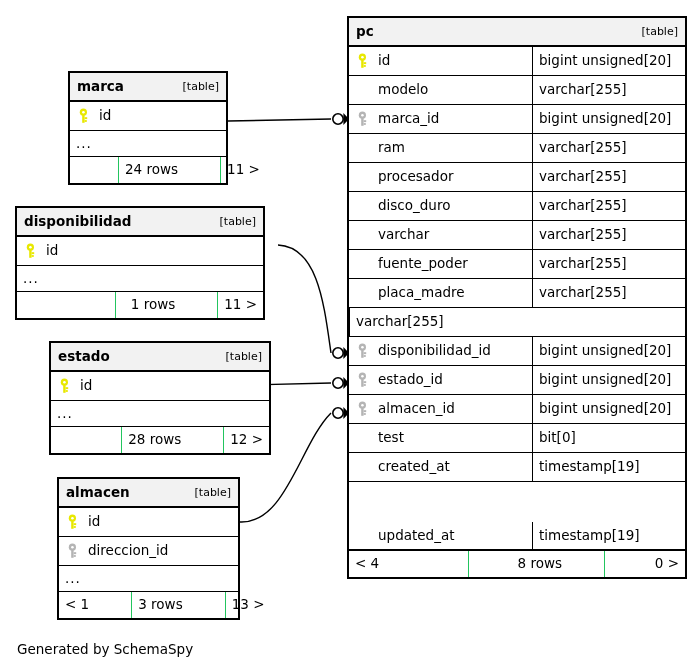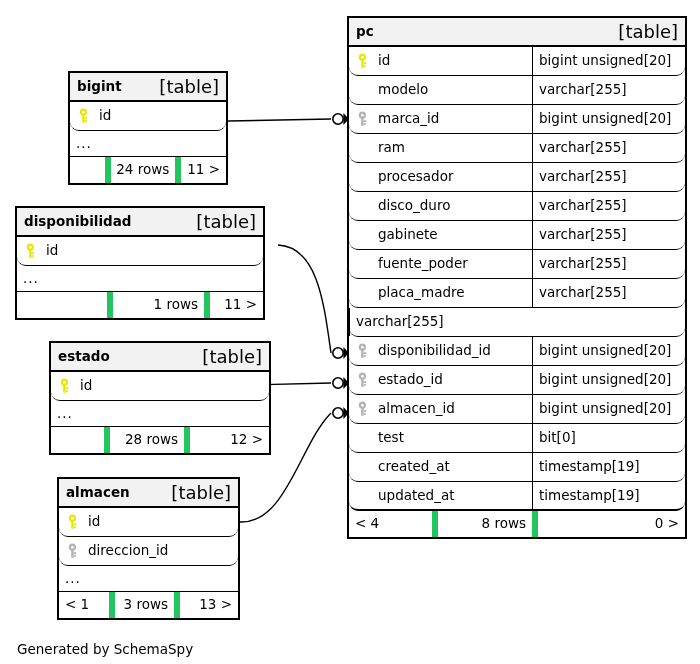--- a/index.html
+++ b/index.html
@@ -48,32 +48,31 @@
     padding: 0 7px;
     box-sizing: border-box;
     height: 29px;
   }
   .tbl-name {
     font-weight: bold;
     font-size: 13.5px;
     white-space: nowrap;
   }
   .tbl-tag {
-    font-size: 18px;
+    font-size: 11px;
     white-space: nowrap;
   }
   .tbl-row {
     display: flex;
     align-items: stretch;
     border-bottom: 1px solid #000000;
     height: 29px;
     box-sizing: border-box;
-    border-radius: 9px;
-  }
-  .tbl-row.thickline { border-bottom-width: 2px; }
+  }
+  .tbl-row.thickline { border-bottom-width: 2px; margin-top: 40px; }
   .cell-name {
     flex: 1 1 auto;
     display: flex;
     align-items: center;
     padding-left: 6px;
     box-sizing: border-box;
     min-width: 0;
     white-space: nowrap;
     overflow: hidden;
   }
@@ -105,21 +104,21 @@
     box-sizing: border-box;
   }
   .foot-cell {
     display: flex;
     align-items: center;
     box-sizing: border-box;
     padding: 0 6px;
     white-space: nowrap;
     font-size: 13.5px;
   }
-  .foot-cell + .foot-cell { border-left: 6px solid #22c55e; }
+  .foot-cell + .foot-cell { border-left: 1px solid #22c55e; margin-left: 36px; }
   .foot-left  { justify-content: flex-start; }
   .foot-right { justify-content: flex-end; }
   
   .key {
     flex: 0 0 auto;
     width: 14px;
     height: 16px;
     margin-right: 7px;
     margin-left: 2px;
     display: inline-block;
@@ -243,21 +242,21 @@
             <span class="key-spacer"></span>
             <span>disco_duro</span>
           </div>
           <div class="cell-type" style="width: 153px;">
             <span>varchar[255]</span>
           </div>
         </div>
         <div class="tbl-row">
           <div class="cell-name">
             <span class="key-spacer"></span>
-            <span>gabinete</span>
+            <span>varchar</span>
           </div>
           <div class="cell-type" style="width: 153px;">
             <span>varchar[255]</span>
           </div>
         </div>
         <div class="tbl-row">
           <div class="cell-name">
             <span class="key-spacer"></span>
             <span>fuente_poder</span>
           </div>
@@ -360,21 +359,21 @@
       </div>
     <div class="tbl-footer">
       <div class="foot-cell foot-left" style="width:83px;">&lt; 4</div>
       <div class="foot-cell foot-right" style="width:100px;">8 rows</div>
       <div class="foot-cell foot-right" style="flex:1 1 auto;">0 &gt;</div>
     </div>
   </div>
 
   <div class="table-box" id="tbl-marca" style="left:68px; top:67px; width:160px;">
     <div class="tbl-header">
-      <span class="tbl-name">bigint</span>
+      <span class="tbl-name">marca</span>
       <span class="tbl-tag">[table]</span>
     </div>
     <div id="marca-rows">
         <div class="tbl-row">
           <div class="cell-name">
             <span class="key">
               <svg width="14" height="16" viewBox="0 0 14 16">
                 <circle cx="5.4" cy="4.2" r="3.6" fill="#e8e800"></circle>
                 <circle cx="5.4" cy="4.2" r="1.3" fill="#ffffff"></circle>
                 <rect x="4.2" y="6.6" width="2.4" height="8.2" fill="#e8e800"></rect>

